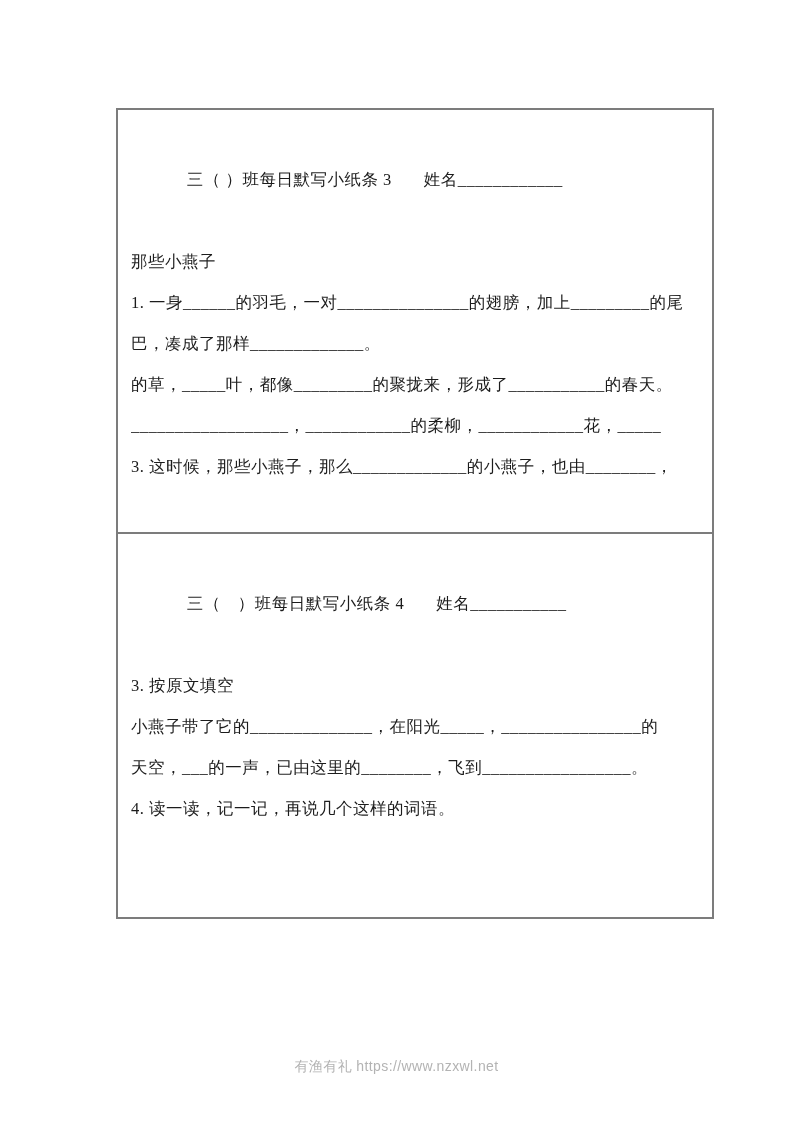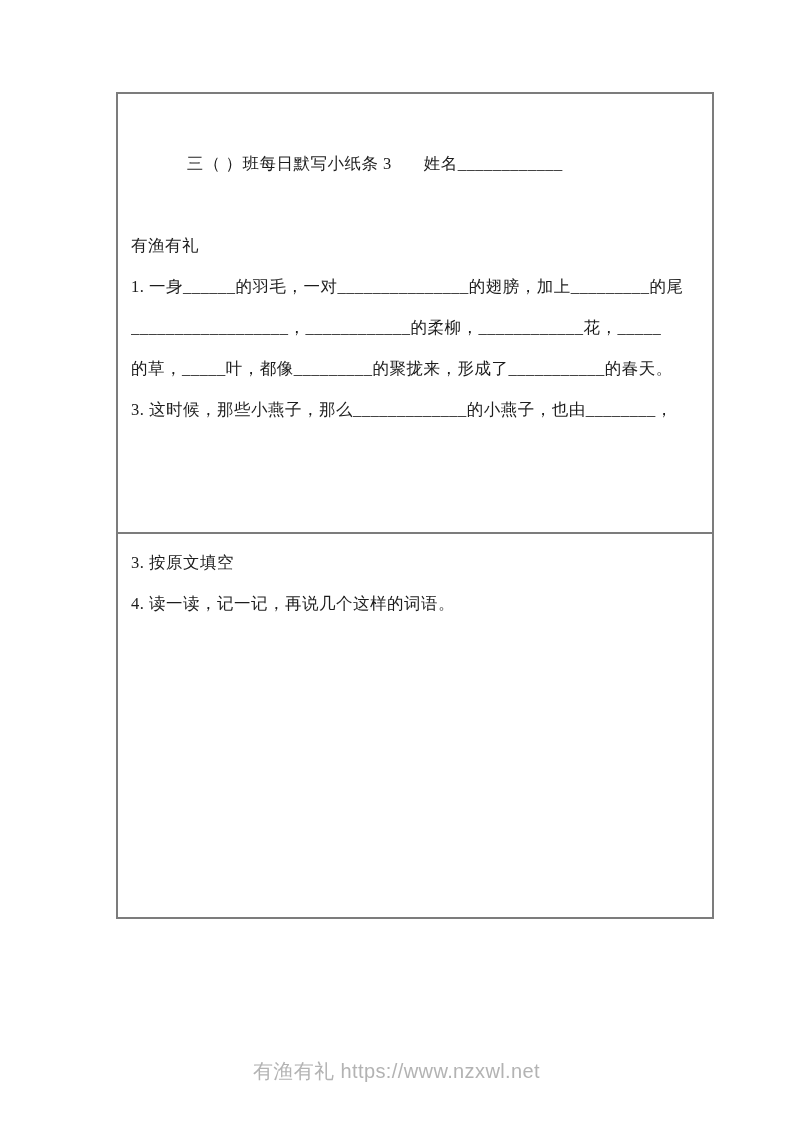--- a/index.html
+++ b/index.html
@@ -15,63 +15,69 @@
   }
   .slip {
     position: absolute;
     left: 116px;
     width: 598px;
     border: 2px solid #7c7c7c;
     background: #ffffff;
     padding: 8px 13px 0 13px;
     overflow: hidden;
   }
-  .slip-3 { top: 92px;  height: 506px; }
+  .slip-3 { top: 108px;  height: 506px; }
   .slip-4 { top: 532px; height: 387px; }
   .line {
     font-size: 16.5px;
     line-height: 41px;
     letter-spacing: 0.5px;
     white-space: pre;
     overflow: hidden;
   }
   .title-line { padding-left: 28px; }
   .name-group { margin-left: 32px; }
   .spread { letter-spacing: 4px; }
   .footer {
     position: absolute;
     top: 1058px;
     left: 0;
     width: 100%;
     text-align: center;
     font-family: "Liberation Sans", sans-serif;
-    font-size: 20px;
+    font-size: 14px;
     letter-spacing: 0.4px;
     color: #b3b3b3;
   }
 </style>
 </head>
 <body>
 
 <div class="page">
 
   <section class="slip slip-3">
     <div class="line title-line">
       <span>三（ ）班每日默写小纸条 3</span><span class="name-group">姓名</span><span>____________</span>
     </div>
-    <div class="line">有渔有礼</div>
+    <div class="line">那些小燕子</div>
     <div class="line">1. 一身______的羽毛，一对_______________的翅膀，加上_________的尾</div>
+    <div class="line">巴，凑成了那样_____________。</div>
+    <div class="line">的草，_____叶，都像_________的聚拢来，形成了___________的春天。</div>
     <div class="line">__________________，____________的柔柳，____________花，_____</div>
-    <div class="line">的草，_____叶，都像_________的聚拢来，形成了___________的春天。</div>
     <div class="line">3. 这时候，那些小燕子，那么_____________的小燕子，也由________，</div>
 
   </section>
 
   <section class="slip slip-4">
+    <div class="line title-line">
+      <span>三（　）班每日默写小纸条 4</span><span class="name-group">姓名</span><span>___________</span>
+    </div>
     <div class="line">3. 按原文填空</div>
+    <div class="line">小燕子带了它的______________，在阳光_____，________________的</div>
+    <div class="line">天空，___的一声，已由这里的________，飞到_________________。</div>
     <div class="line">4. 读一读，记一记，再说几个这样的词语。</div>
 
   </section>
 
   <div class="footer">
     <span>有渔有礼 https://www.nzxwl.net</span>
   </div>
 
 </div>
 

